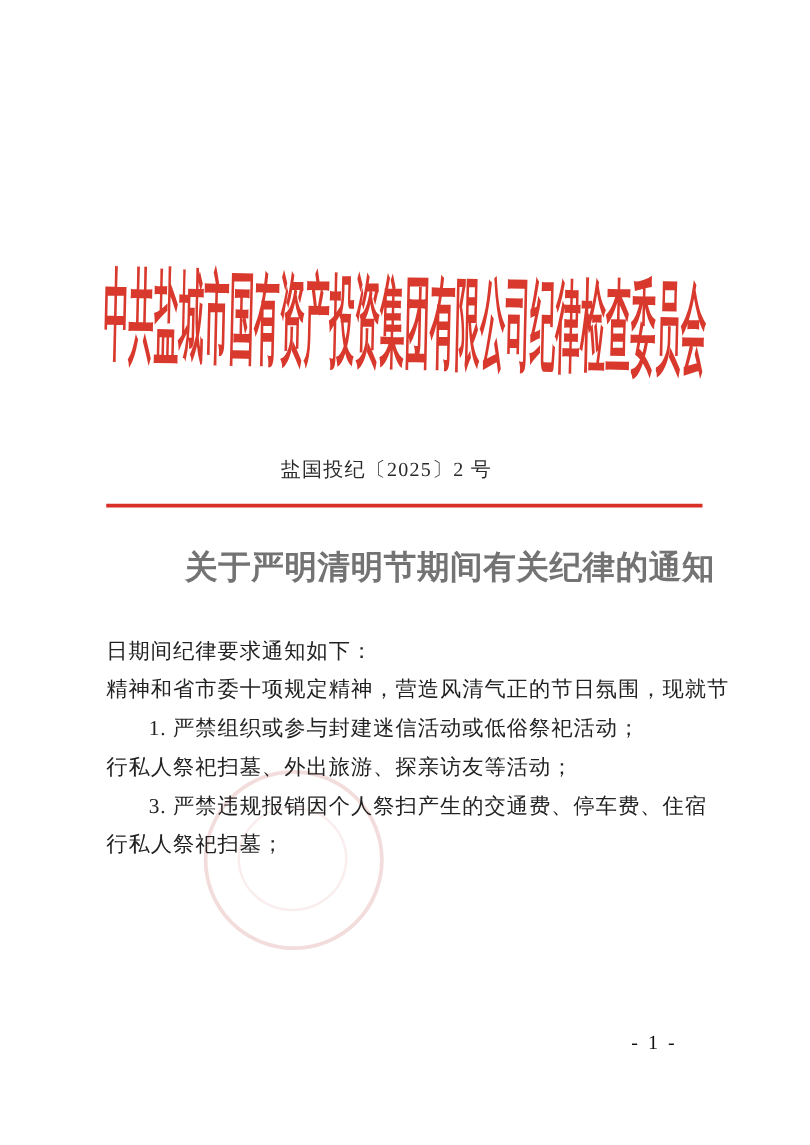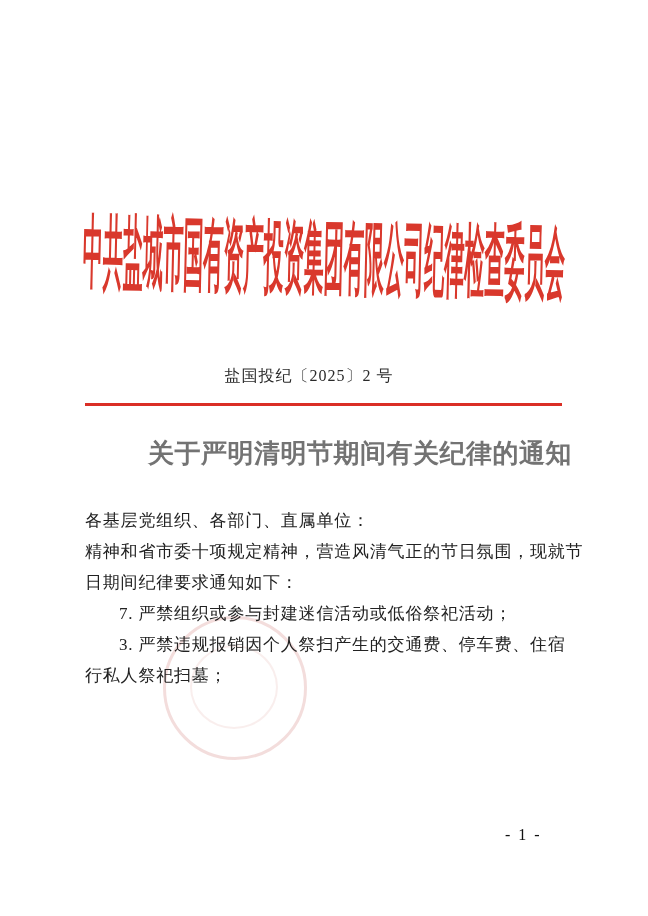--- a/index.html
+++ b/index.html
@@ -129,23 +129,23 @@
 
   <div class="doc-number">盐国投纪〔2025〕2 号</div>
 
   <div class="red-rule"></div>
 
   <h1 class="doc-title">关于严明清明节期间有关纪律的通知</h1>
 
   <div class="seal-bleed"></div>
 
   <div class="body-block">
-    <div class="body-line">各基层党组织、各部门、直属单位：</div>
+    <div class="body-line">日期间纪律要求通知如下：</div>
     <div class="body-line">精神和省市委十项规定精神，营造风清气正的节日氛围，现就节</div>
-    <div class="body-line">日期间纪律要求通知如下：</div>
-    <div class="body-line indent">7. 严禁组织或参与封建迷信活动或低俗祭祀活动；</div>
+    <div class="body-line indent">1. 严禁组织或参与封建迷信活动或低俗祭祀活动；</div>
+    <div class="body-line">行私人祭祀扫墓、外出旅游、探亲访友等活动；</div>
     <div class="body-line indent">3. 严禁违规报销因个人祭扫产生的交通费、停车费、住宿</div>
     <div class="body-line">行私人祭祀扫墓；</div>
   </div>
 
   <div class="page-number">- 1 -</div>
 
 </div>
 
 </body></html>

